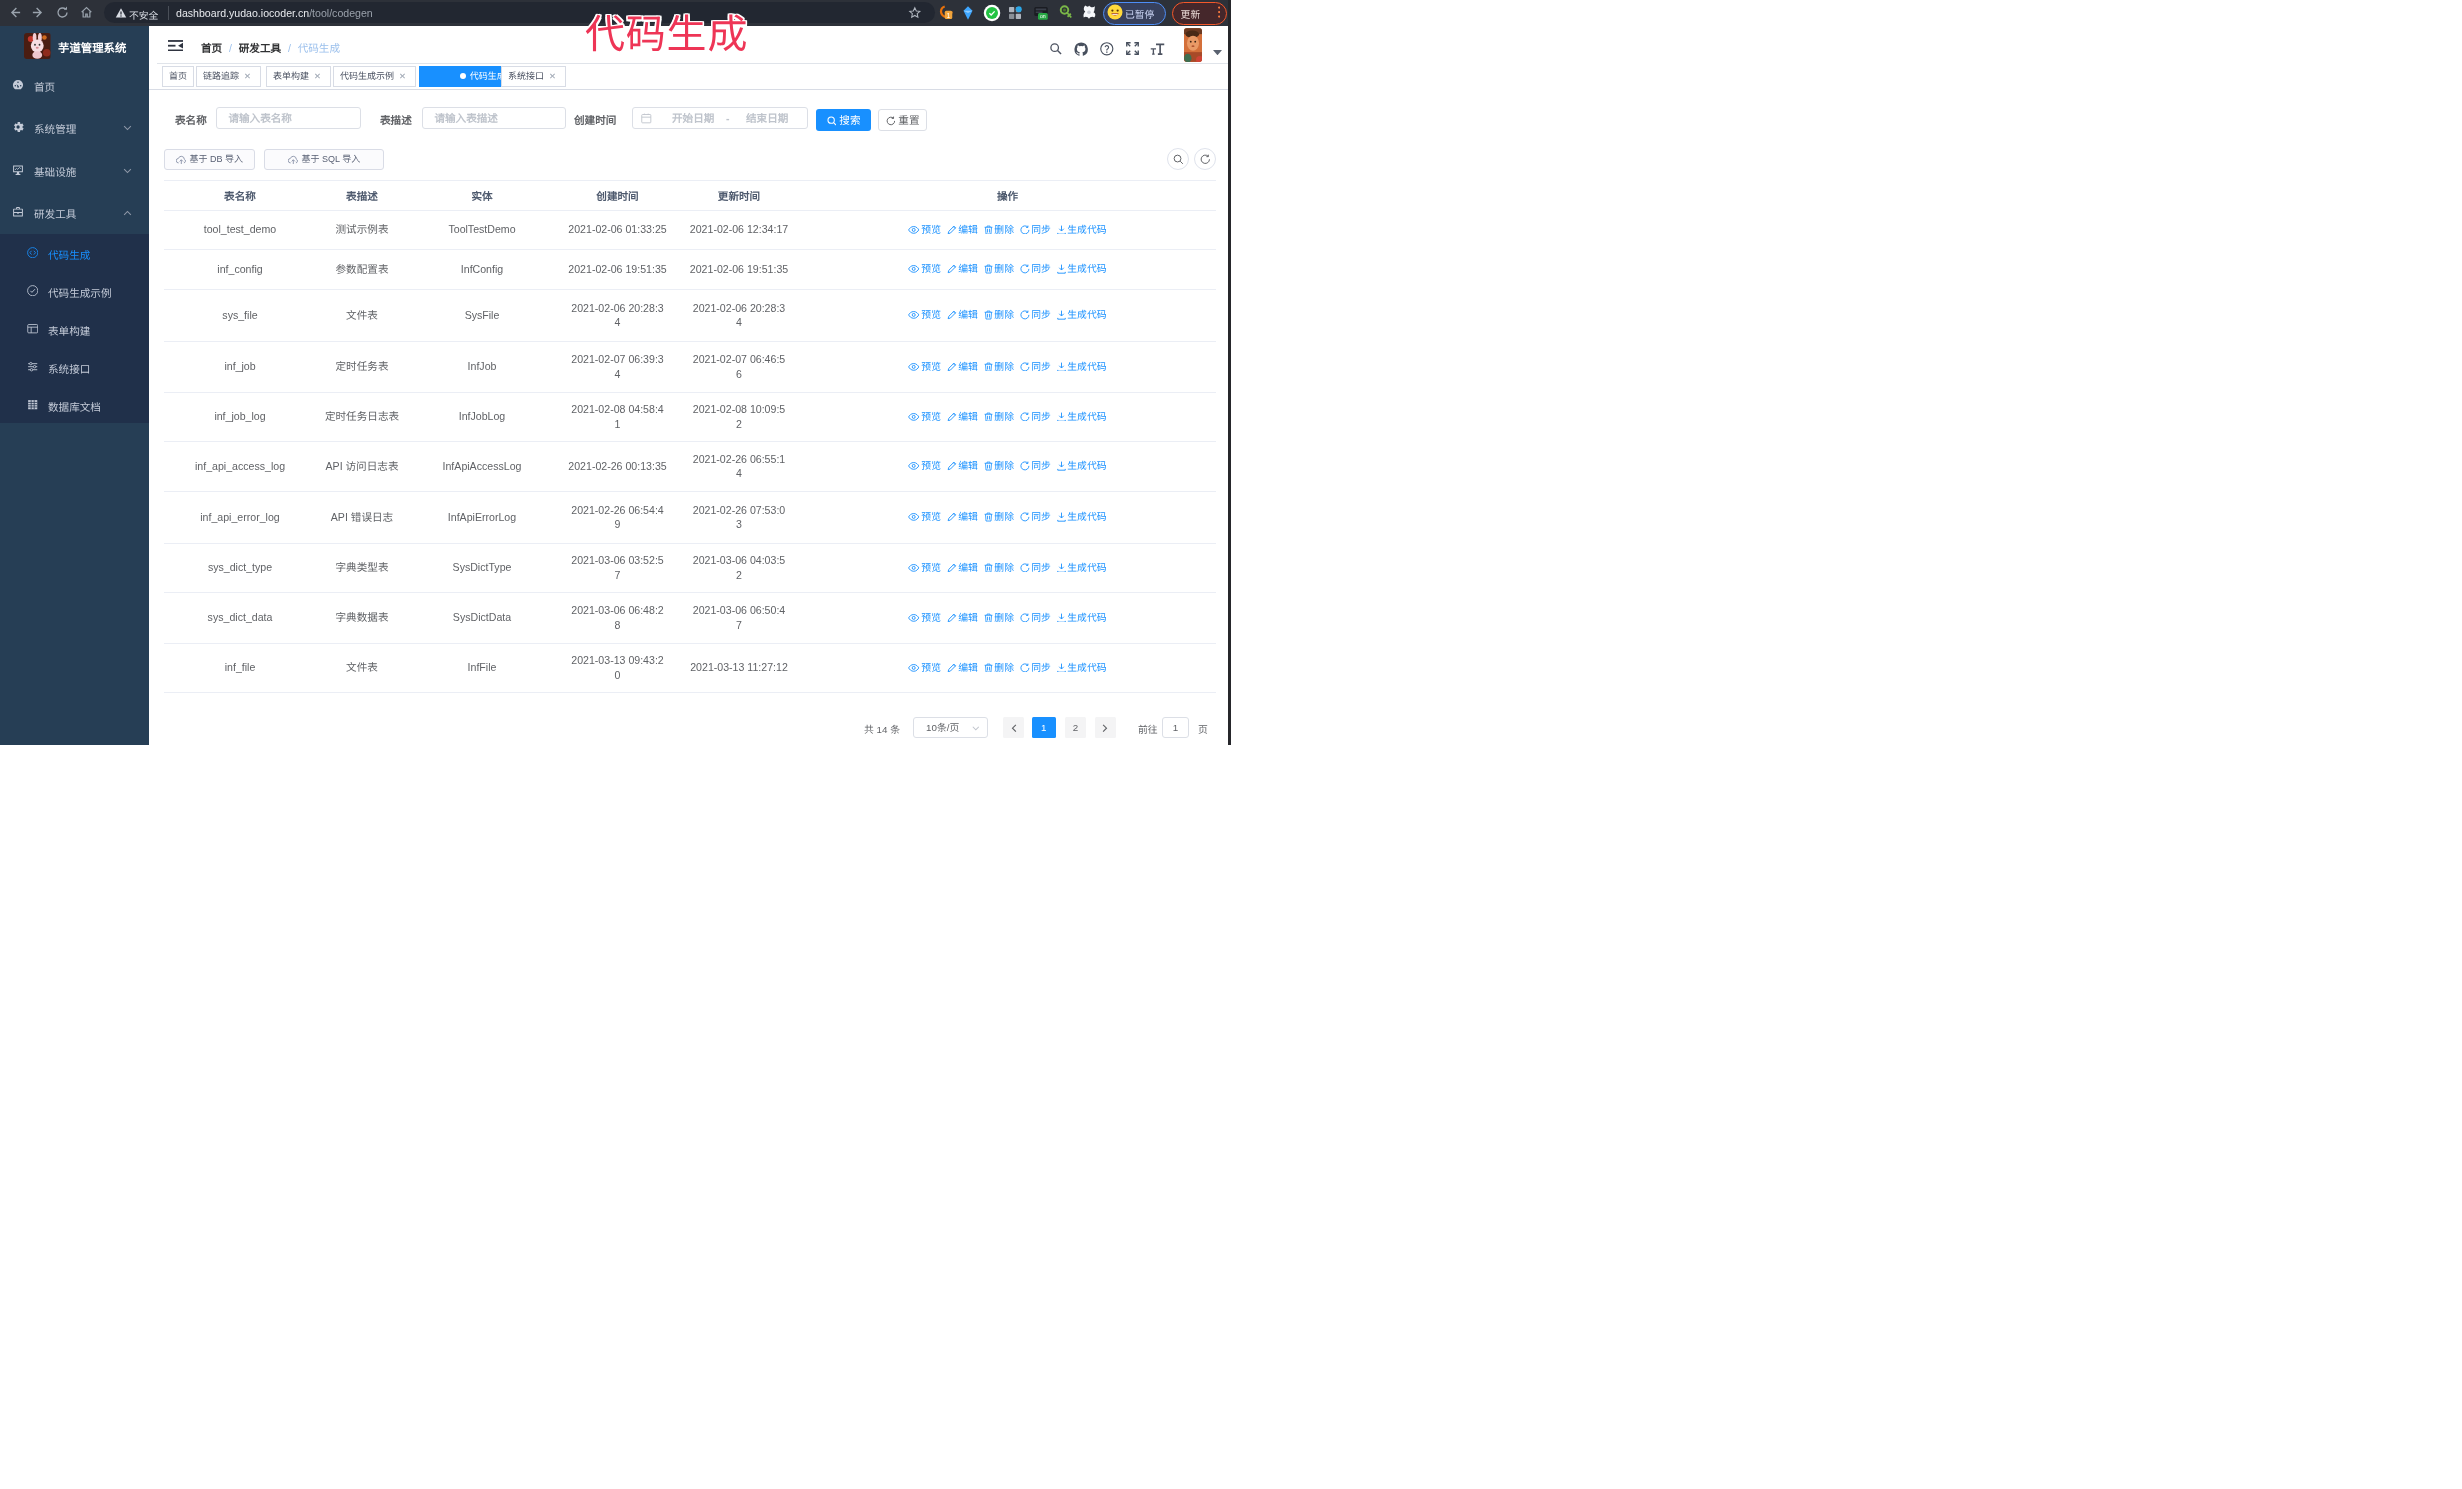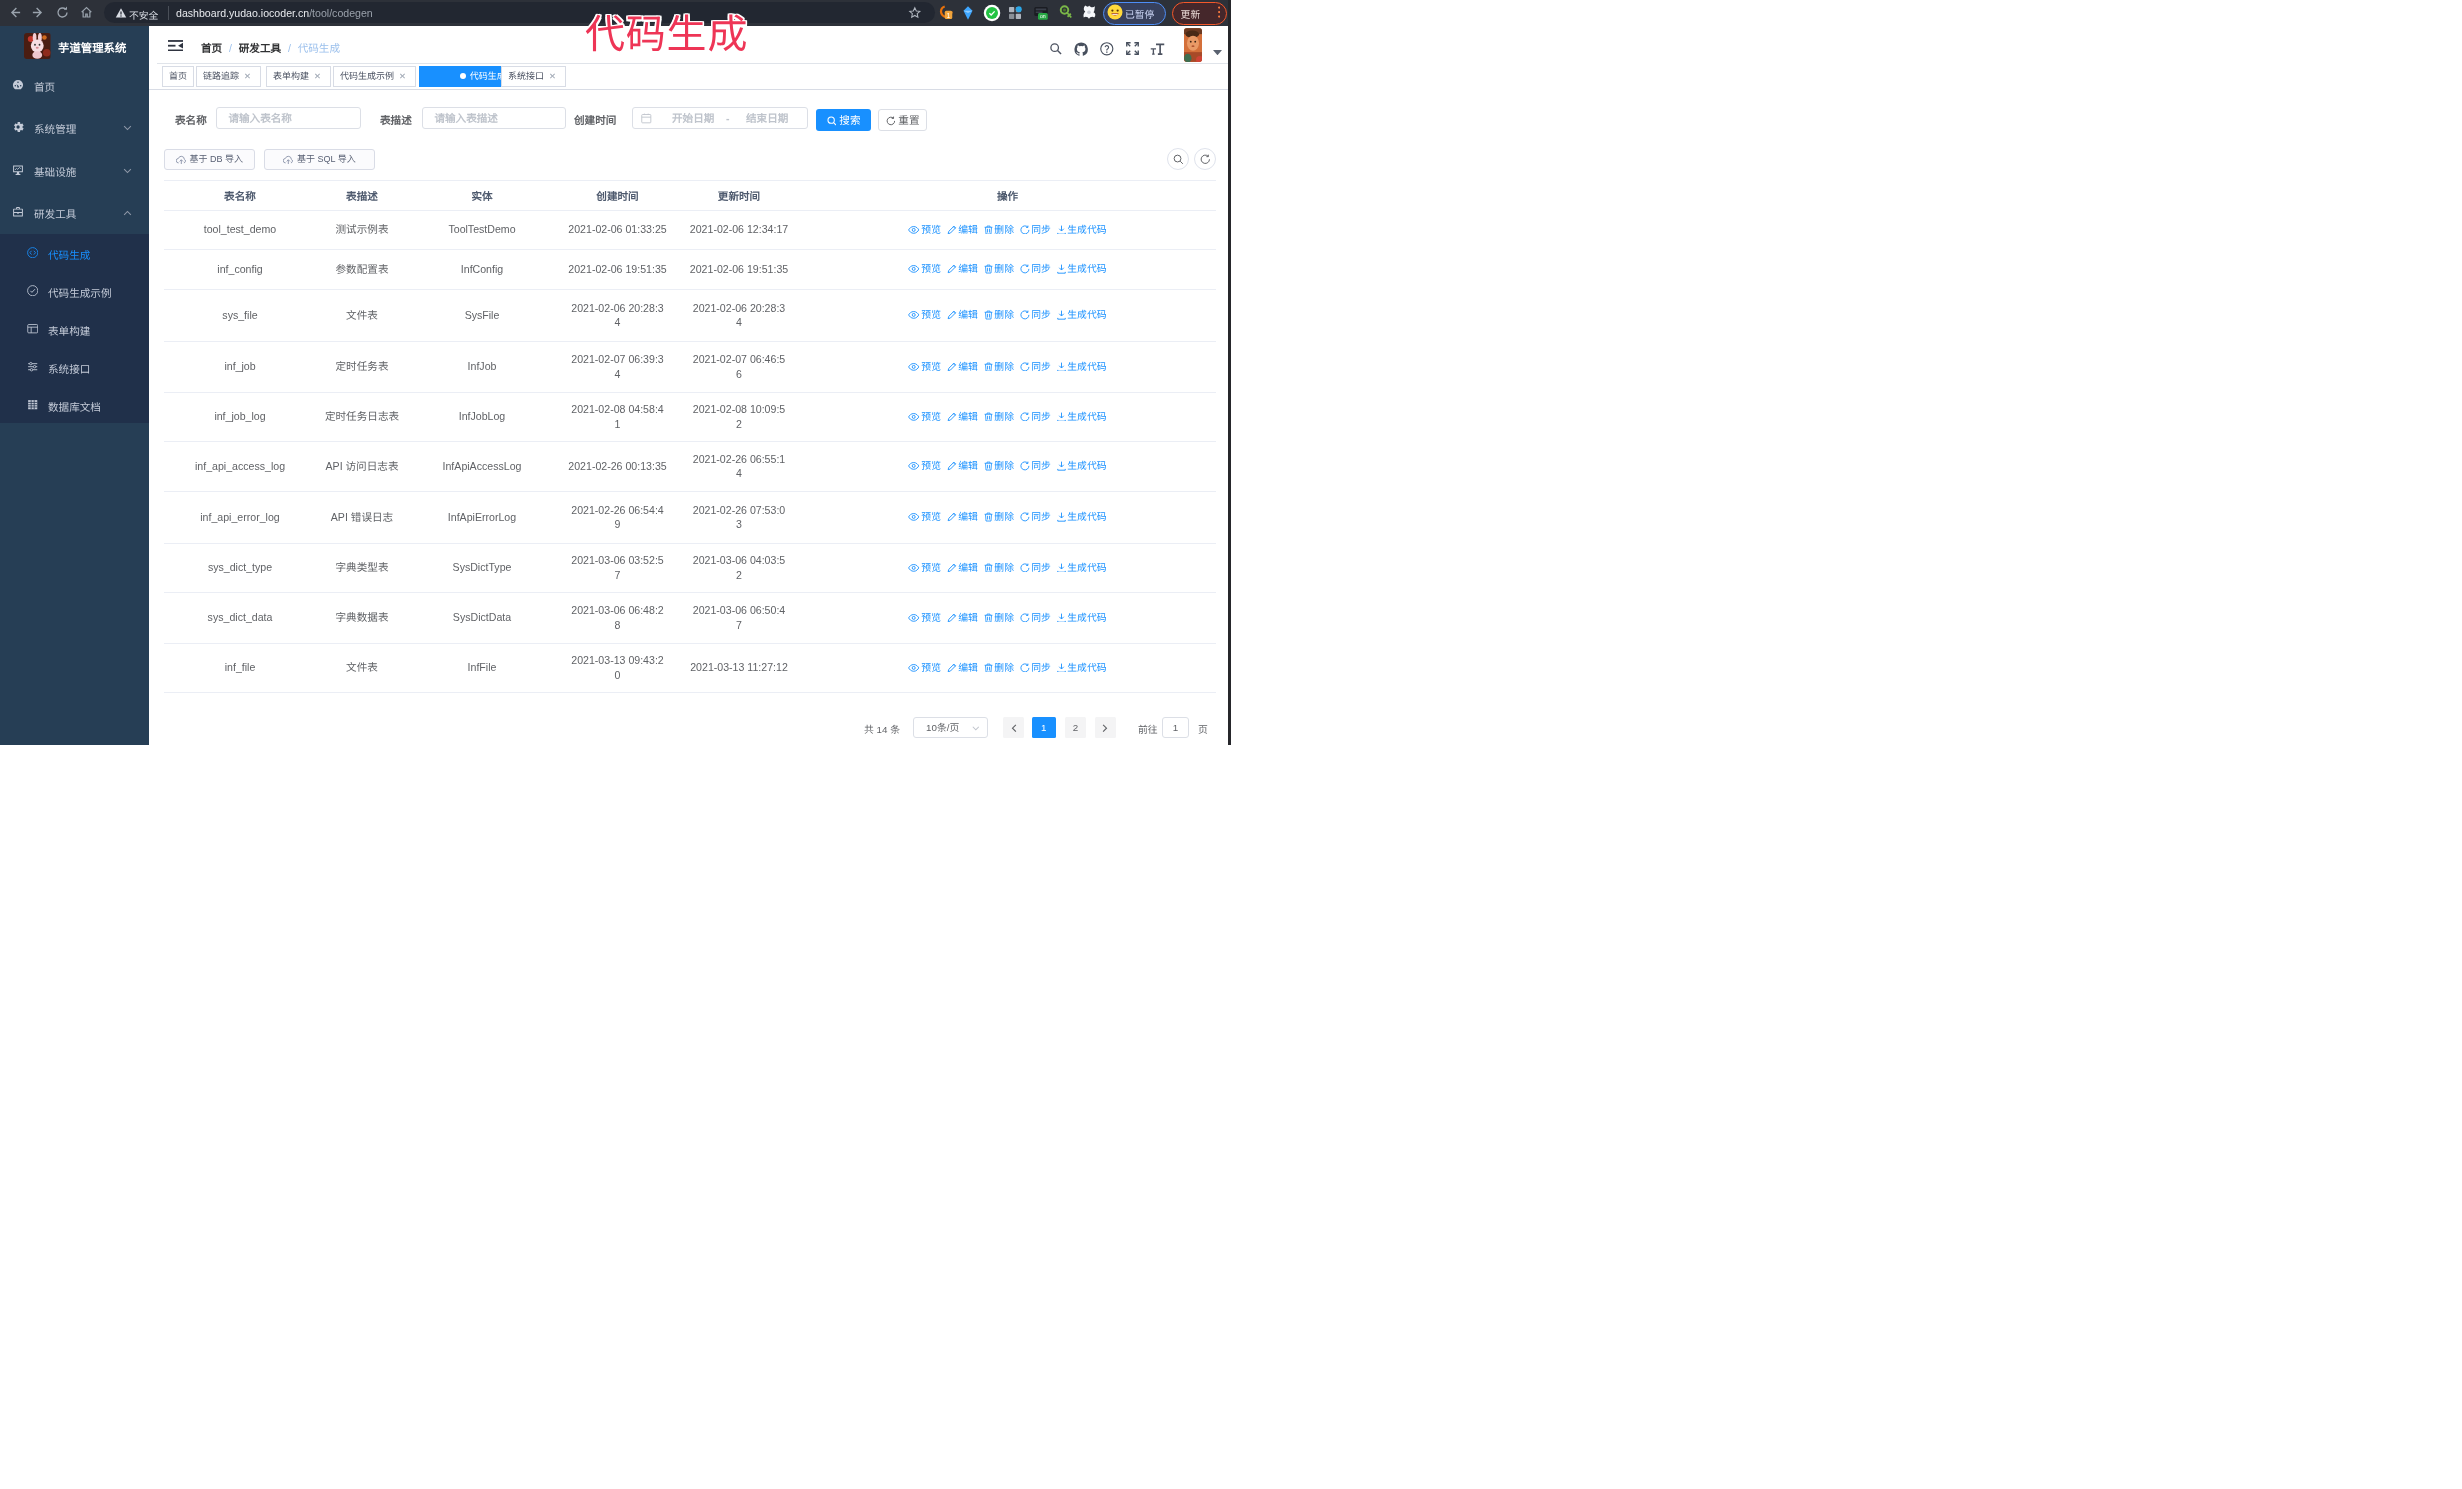--- a/index.html
+++ b/index.html
@@ -343,21 +343,21 @@
             <circle cx="5.5" cy="5.5" r="4.2" stroke="#fff" stroke-width="1.4" fill="none"></circle>
             <path d="M8.8 8.8 12 12" stroke="#fff" stroke-width="1.4"></path>
           </svg>搜索</div>
       <div class="btn" id="btn-reset"><svg style="display:inline-block;vertical-align:-1.5px;margin-right:3px" width="9.8" height="9.8" viewBox="0 0 13 13">
             <path d="M11.5 6.5a5 5 0 1 1-1.5-3.5M10 .8v2.4H7.6" stroke="#606266" stroke-width="1.3" fill="none"></path>
           </svg>重置</div>
       <div class="btn2" style="left:15px;width:91px"><svg style="display:inline-block;vertical-align:-2.3px;margin-right:3px" width="10.6" height="9.8" viewBox="0 0 14 13">
             <path d="M3.5 10.5a3 3 0 0 1-.3-6A4 4 0 0 1 11 5.6a2.6 2.6 0 0 1-.5 4.9" stroke="#8a92a8" stroke-width="1.2" fill="none"></path>
             <path d="M7 12V6.5M4.8 8.5 7 6.3l2.2 2.2" stroke="#8a92a8" stroke-width="1.2" fill="none"></path>
           </svg>基于 DB 导入</div>
-      <div class="btn2" style="left:115px;width:111px"><svg style="display:inline-block;vertical-align:-2.3px;margin-right:3px" width="10.6" height="9.8" viewBox="0 0 14 13">
+      <div class="btn2" style="left:115px;width:120px"><svg style="display:inline-block;vertical-align:-2.3px;margin-right:3px" width="10.6" height="9.8" viewBox="0 0 14 13">
             <path d="M3.5 10.5a3 3 0 0 1-.3-6A4 4 0 0 1 11 5.6a2.6 2.6 0 0 1-.5 4.9" stroke="#8a92a8" stroke-width="1.2" fill="none"></path>
             <path d="M7 12V6.5M4.8 8.5 7 6.3l2.2 2.2" stroke="#8a92a8" stroke-width="1.2" fill="none"></path>
           </svg>基于 SQL 导入</div>
       <div class="cbtn" style="left:1018px">
           <svg style="position:absolute;left:5.3px;top:5.3px" width="10.6" height="10.6" viewBox="0 0 14 14">
             <circle cx="6" cy="6" r="4.5" stroke="#606266" stroke-width="1.3" fill="none"></circle>
             <path d="M9.5 9.5 13 13" stroke="#606266" stroke-width="1.3"></path>
           </svg>
         </div>
       <div class="cbtn" style="left:1045px">

